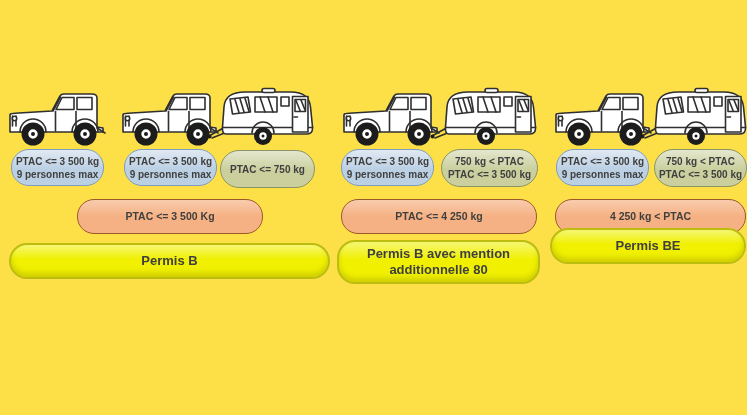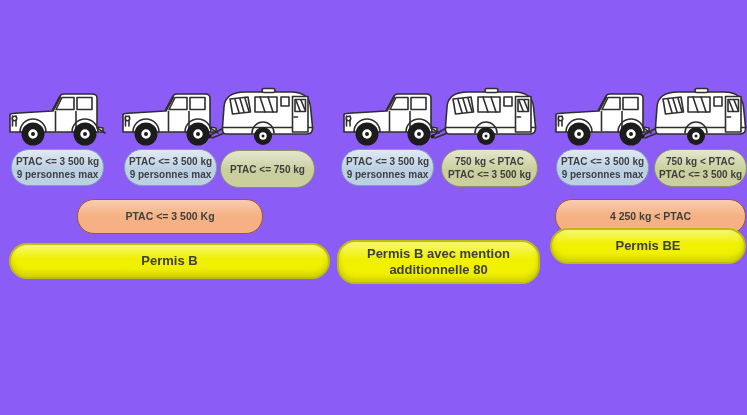--- a/index.html
+++ b/index.html
@@ -1,20 +1,20 @@
 <!DOCTYPE html>
 <html style="--vehicle-badge-fill: #bcd0e4; --vehicle-badge-border: #7d9cbe; --trailer-badge-fill: #cacf9d; --trailer-badge-border: #8a9464; --combination-badge-fill: #f5b183; --combination-badge-border: #9c5a28; --license-badge-fill: #f0f000; --license-badge-border: #bdbd10; --badge-text: #3f3f3f; --line-art: #2f2f2f;"><head>
 <meta charset="utf-8">
 <style>
   html, body { margin: 0; padding: 0; background: #ffffff; }
   .canvas {
     position: relative;
     width: 747px;
     height: 415px;
-    background: #8b5cf6;
+    background: #fde047;
     overflow: hidden;
     font-family: "Liberation Sans", "DejaVu Sans", sans-serif;
     color: var(--badge-text, #3f3f3f);
   }
   .veh { position: absolute; }
   .badge {
     position: absolute;
     box-sizing: border-box;
     display: flex;
     flex-direction: column;
@@ -161,20 +161,23 @@
   <div class="badge badge-vehicle" style="left:341px; top:149px">
     <span>PTAC &lt;= 3 500 kg</span>
     <span>9 personnes max</span>
   </div>
 
   <div class="badge badge-trailer" style="left:441px; top:149px; width:97px">
     <span>750 kg &lt; PTAC</span>
     <span>PTAC &lt;= 3 500 kg</span>
   </div>
 
+  <div class="badge badge-combination" style="left:341px; top:199px; width:196px">
+    <span>PTAC &lt;= 4 250 kg</span>
+  </div>
 
   <div class="badge badge-license" style="left:337px; top:240px; width:203px; height:44px">
     <span>Permis B avec mention additionnelle 80</span>
   </div>
 
   <svg class="veh" style="left:552px; top:88px" width="104" height="60" viewBox="0 0 104 60">
       <use href="#jeep-shape"></use>
     </svg>
   <svg class="veh" style="left:638px; top:86px" width="112" height="62" viewBox="0 0 112 62">
       <use href="#caravan-shape"></use>

